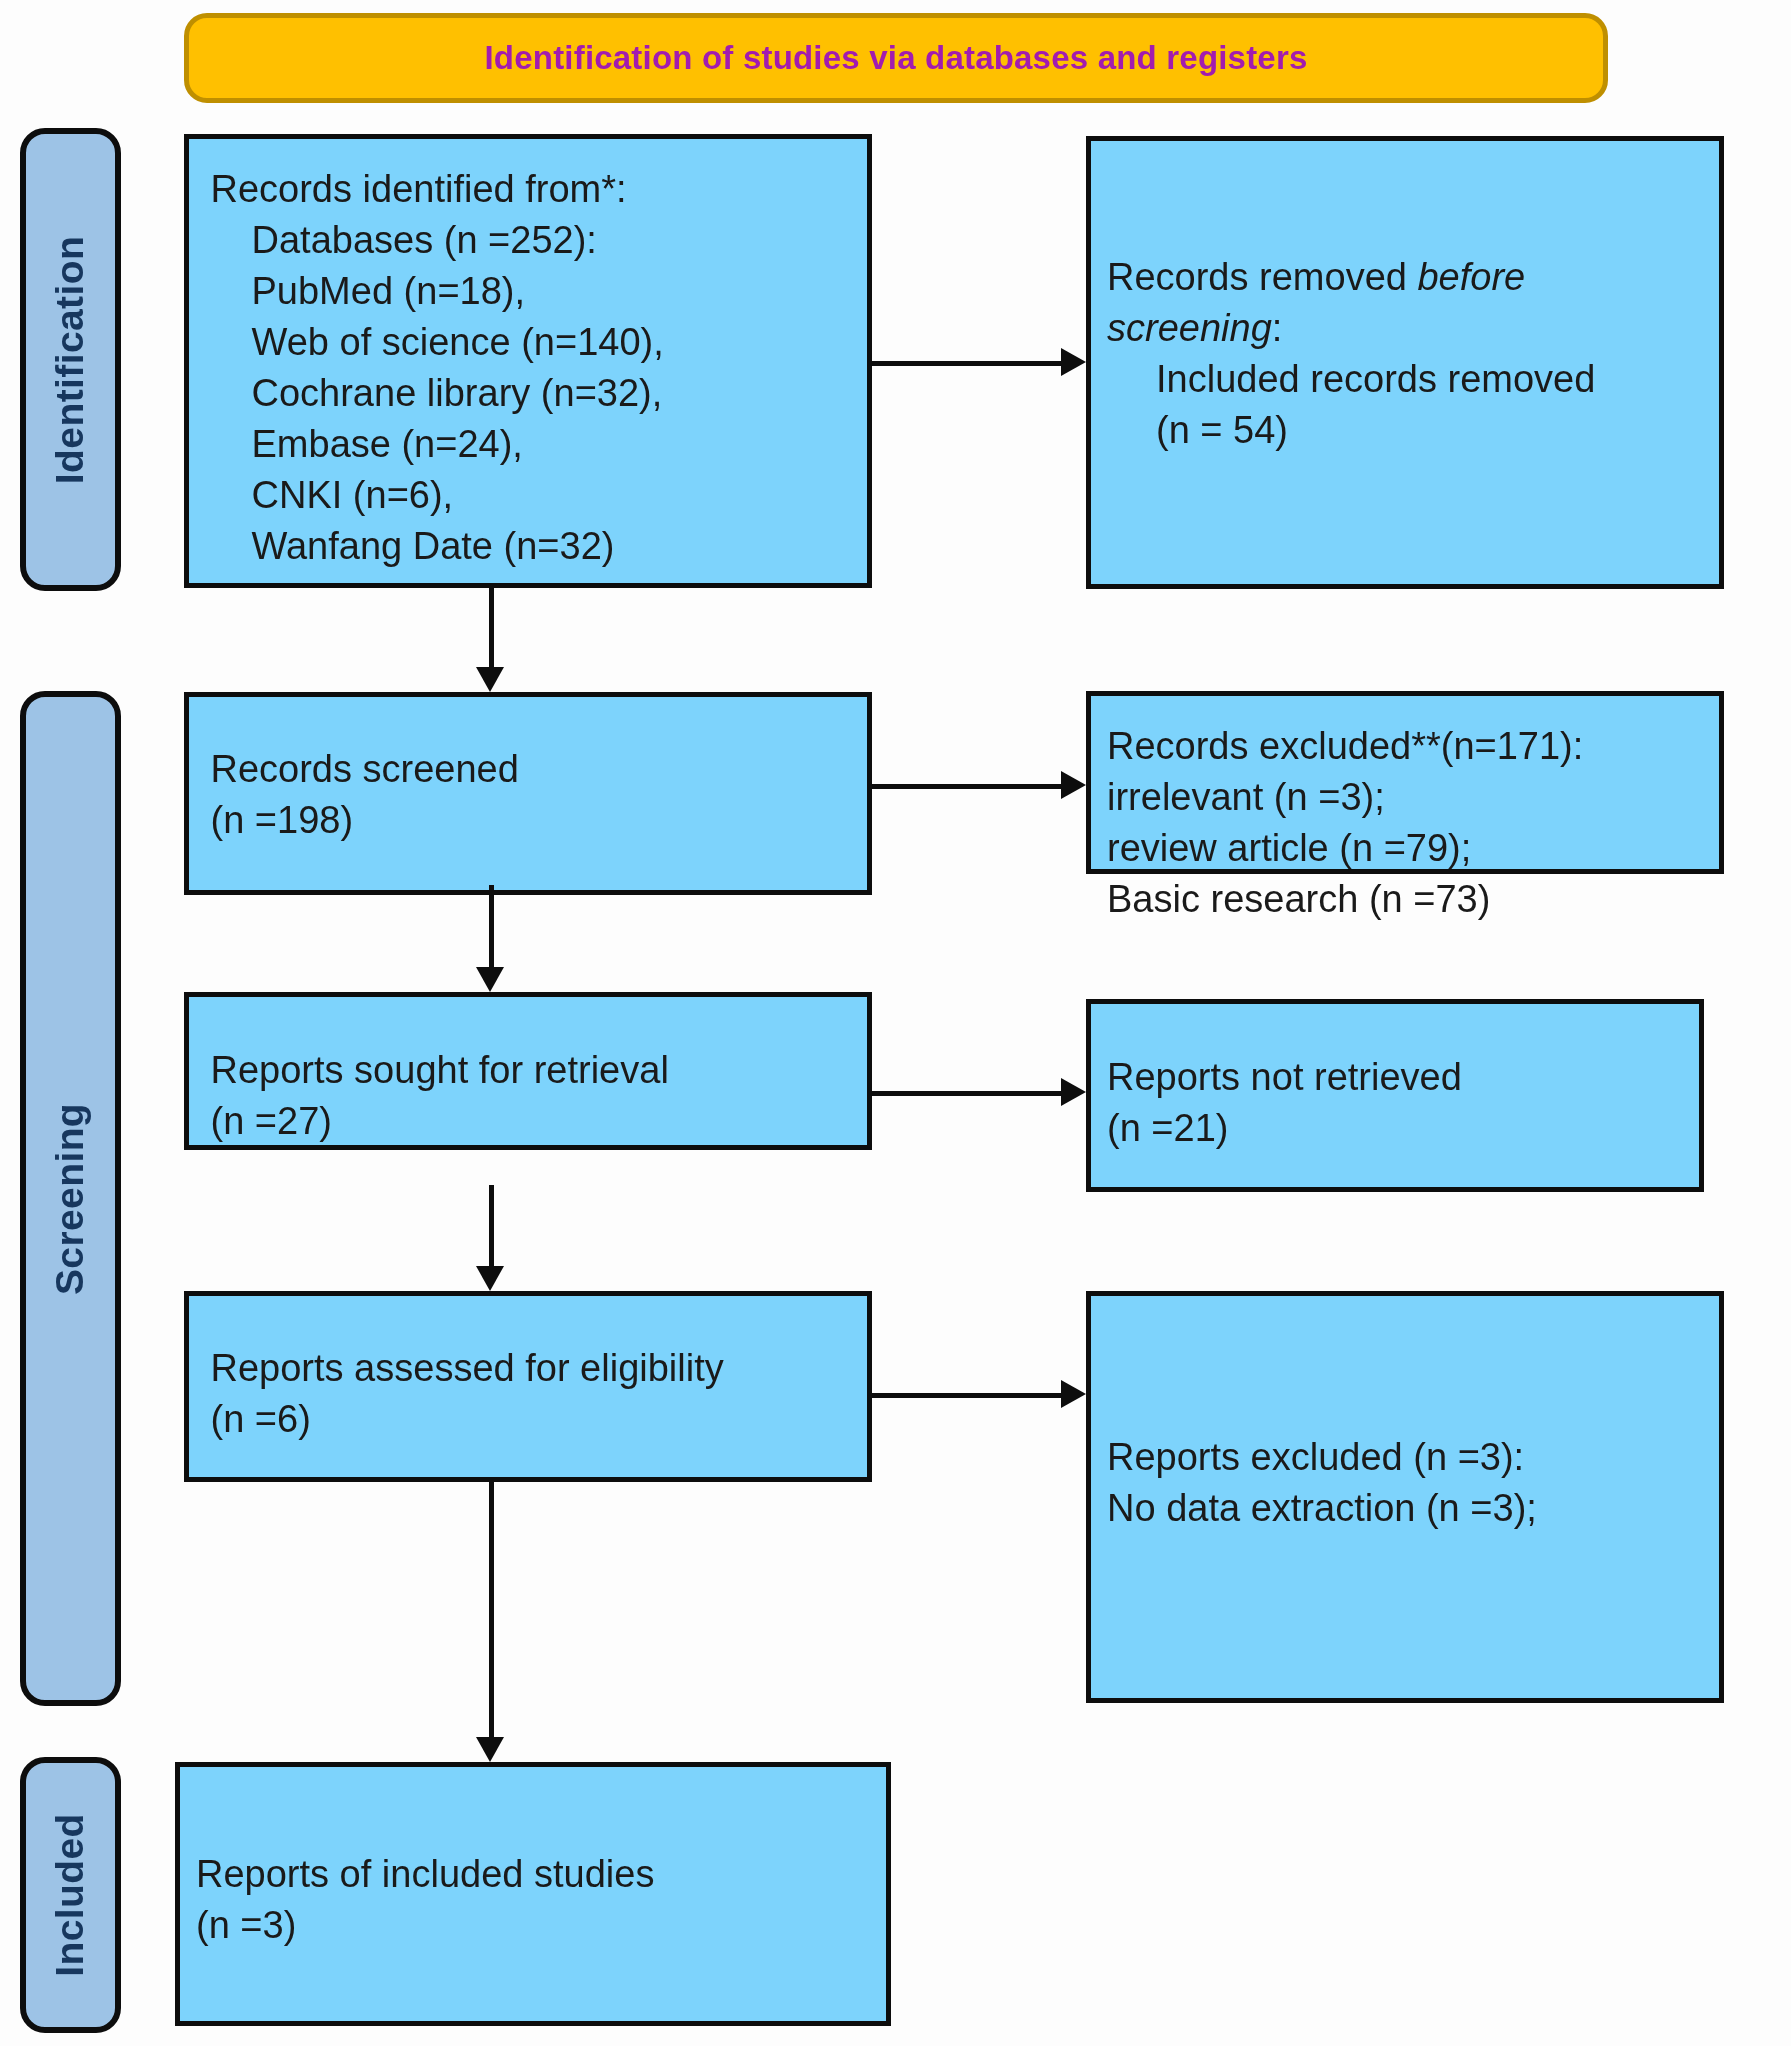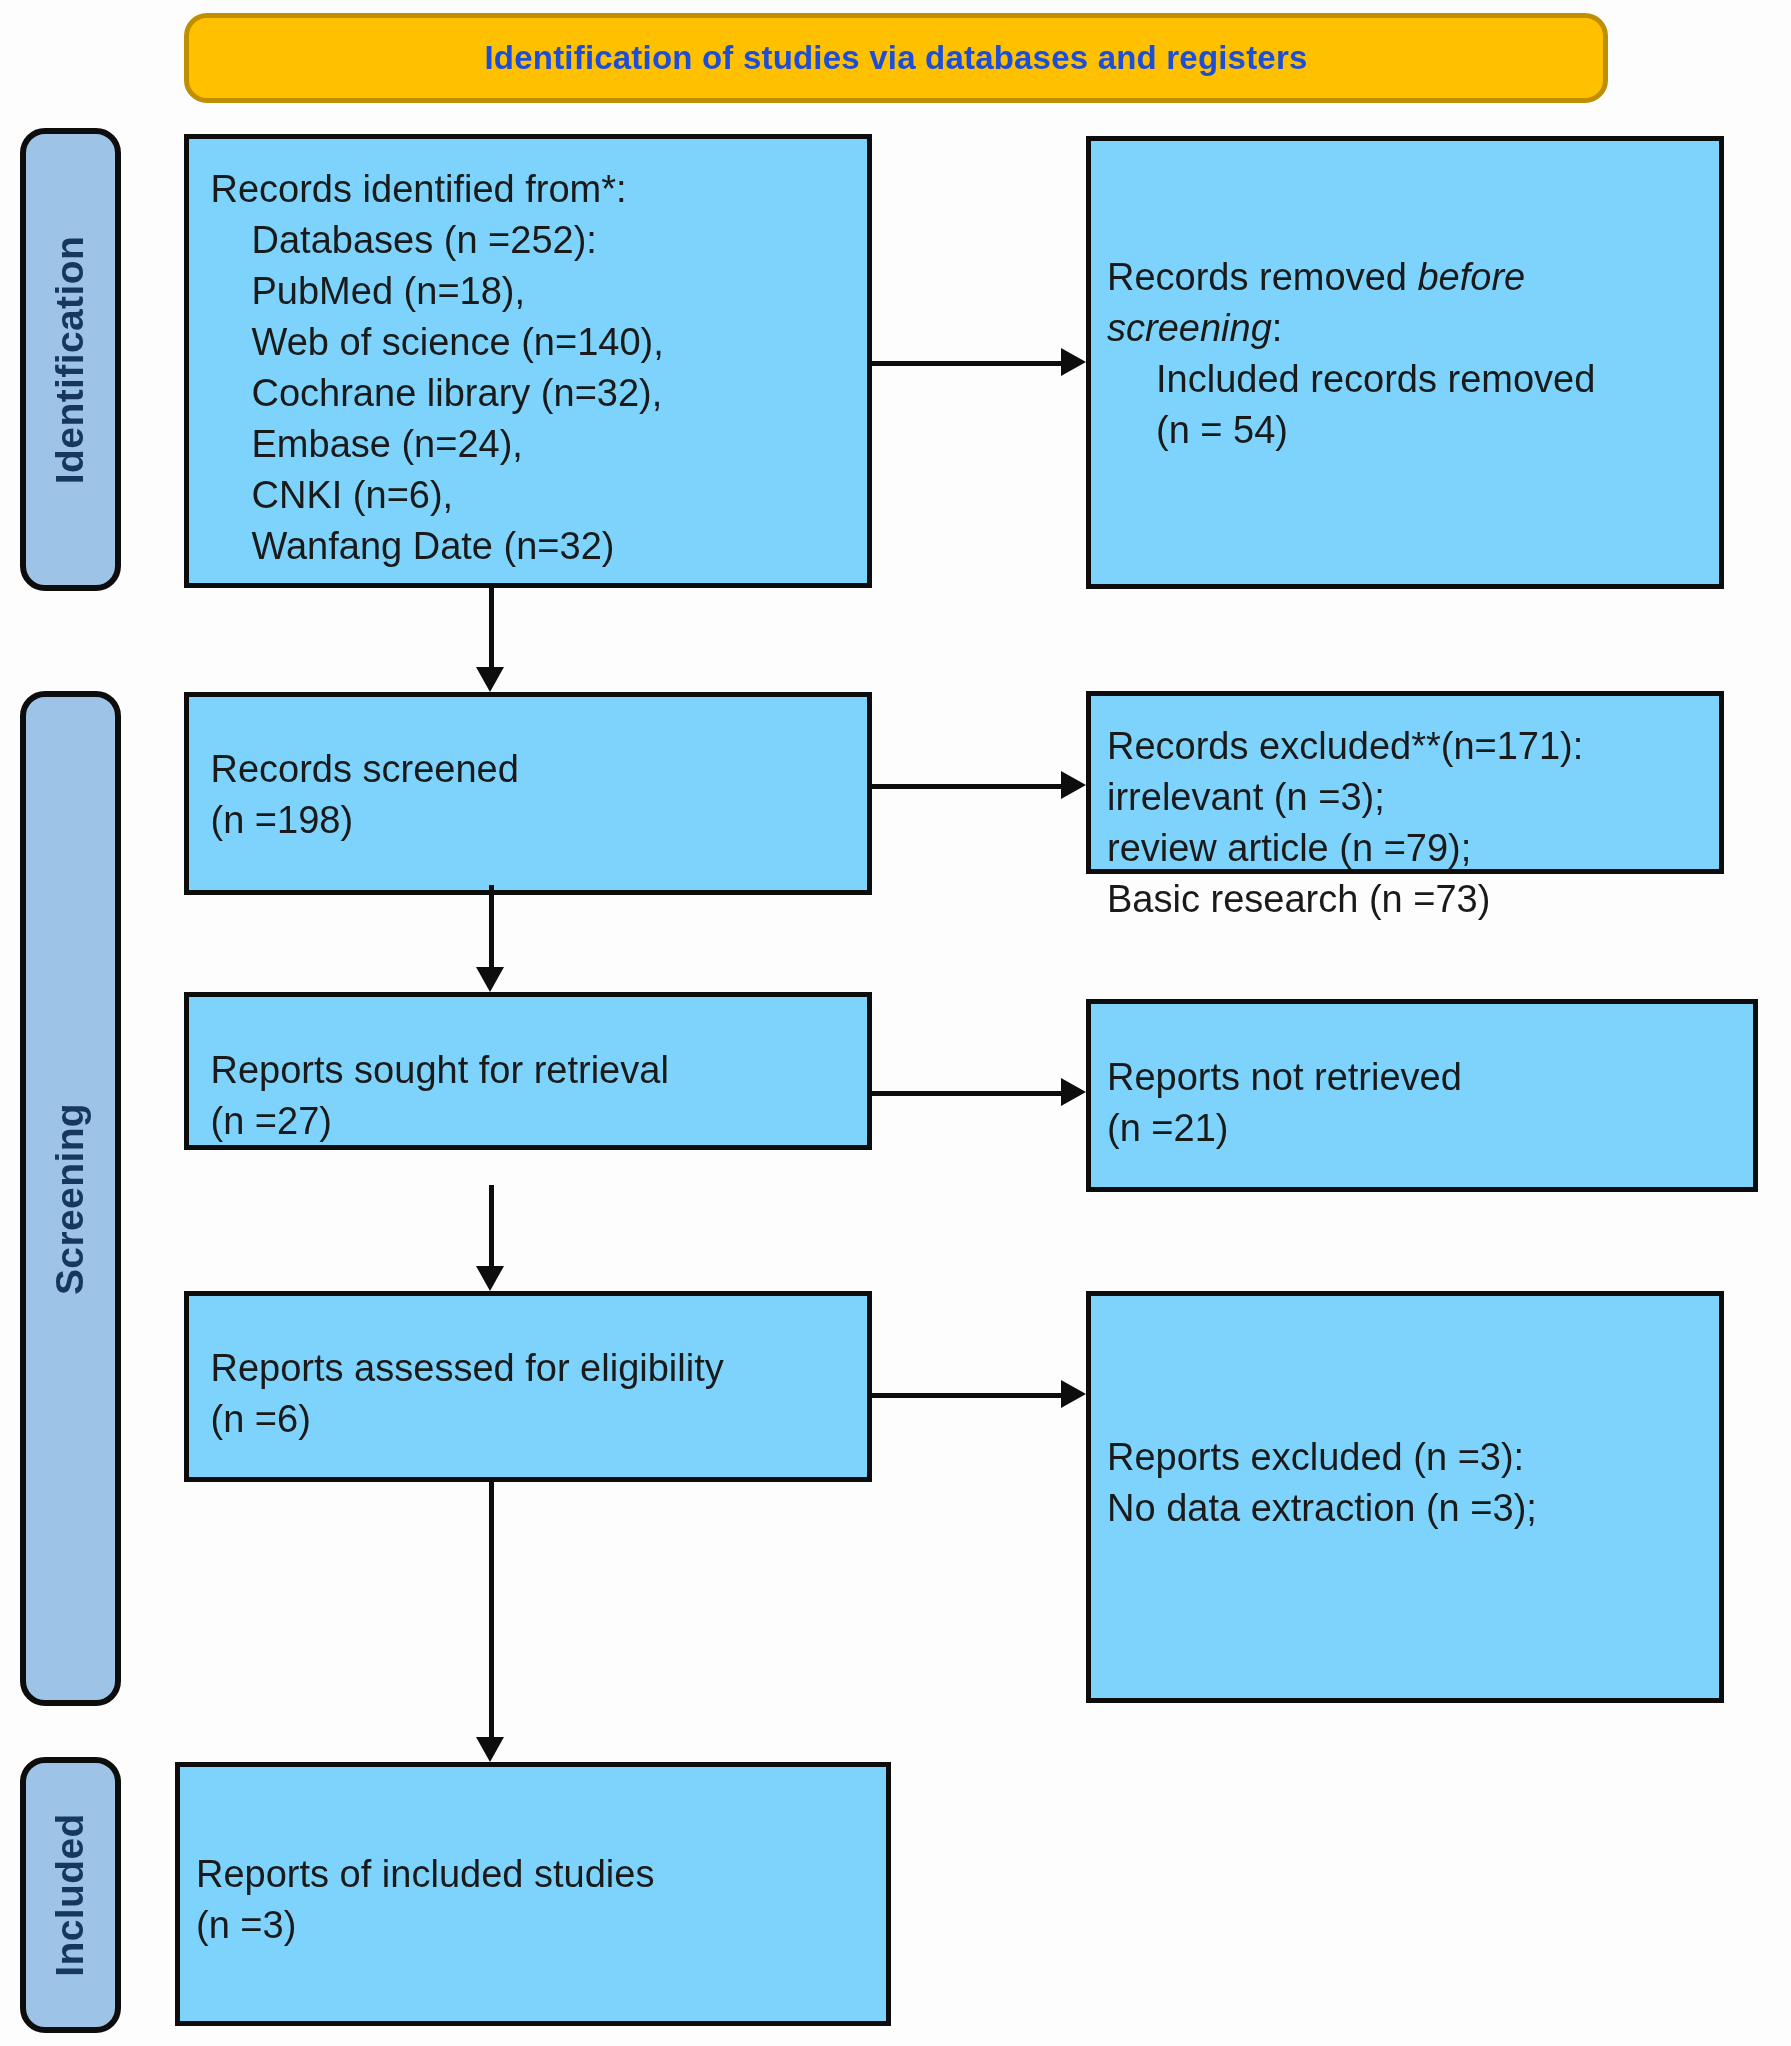--- a/index.html
+++ b/index.html
@@ -6,21 +6,21 @@
   #canvas{
     position:relative;width:1791px;height:2046px;background:#fdfdfd;overflow:hidden;
     font-family:"Liberation Sans", sans-serif;color:#1a1a1a;
   }
   
   .banner{
     position:absolute;left:184px;top:13.4px;width:1424px;height:90px;
     background:#FFC000;border:5.4px solid #BF8F00;border-radius:23px;
     box-sizing:border-box;display:flex;align-items:center;justify-content:center;
   }
-  .banner span{font-size:33px;font-weight:bold;color:#1d4ed8;letter-spacing:0.2px;text-align:center;}
+  .banner span{font-size:33px;font-weight:bold;color:#a21caf;letter-spacing:0.2px;text-align:center;}
   
   .stage{
     position:absolute;left:19.7px;width:101px;background:#9DC3E6;
     border:6.3px solid #0d0d0d;border-radius:25px;box-sizing:border-box;
     display:flex;align-items:center;justify-content:center;
   }
   .stage span{
     transform:rotate(-90deg);white-space:nowrap;font-weight:bold;font-size:39px;
     color:#17375E;letter-spacing:0.4px;
   }
@@ -92,21 +92,21 @@
     <div class="line">irrelevant (n =3);</div>
     <div class="line">review article (n =79);</div>
     <div class="line">Basic research (n =73)</div>
   </div>
 
   <div class="fbox" style="left:184px;top:992px;width:688px;height:158px;padding:48px 9px 0 21.5px;">
     <div class="line">Reports sought for retrieval</div>
     <div class="line">(n =27)</div>
   </div>
 
-  <div class="fbox" style="left:1086px;top:999px;width:672px;height:193px;padding:48px 9px 0 16px;">
+  <div class="fbox" style="left:1086px;top:999px;width:618px;height:193px;padding:48px 9px 0 16px;">
     <div class="line">Reports not retrieved</div>
     <div class="line">(n =21)</div>
   </div>
 
   <div class="fbox" style="left:184px;top:1291px;width:688px;height:191px;padding:47px 9px 0 21.5px;">
     <div class="line">Reports assessed for eligibility</div>
     <div class="line">(n =6)</div>
   </div>
 
   <div class="fbox" style="left:1086px;top:1291px;width:638px;height:412px;padding:136px 7px 0 16px;">

